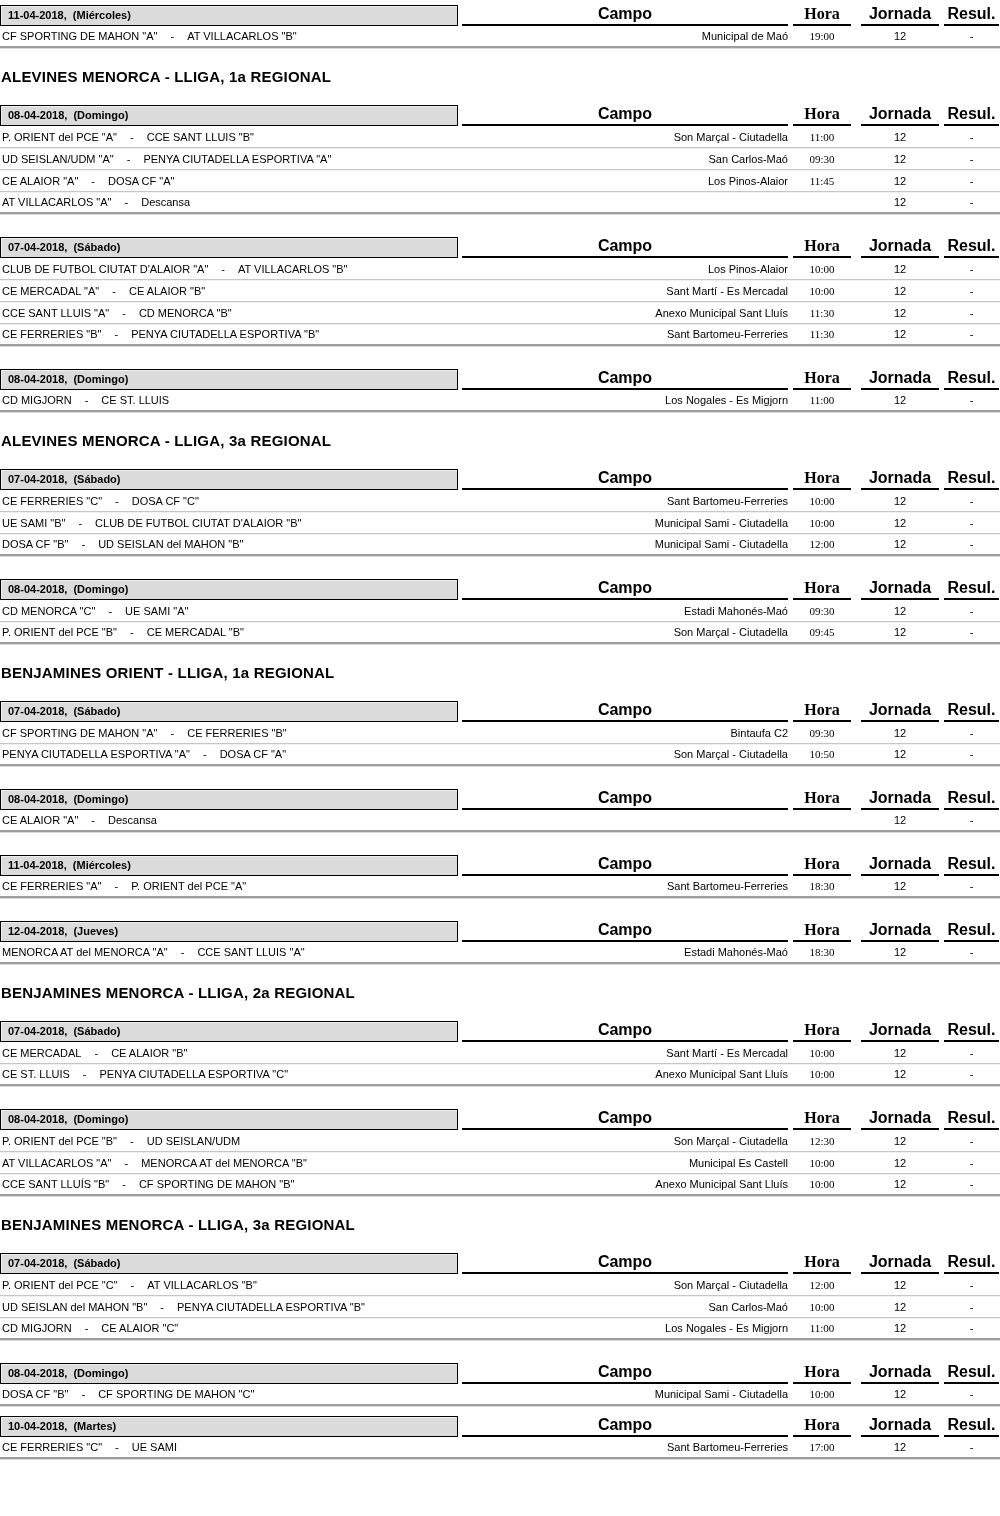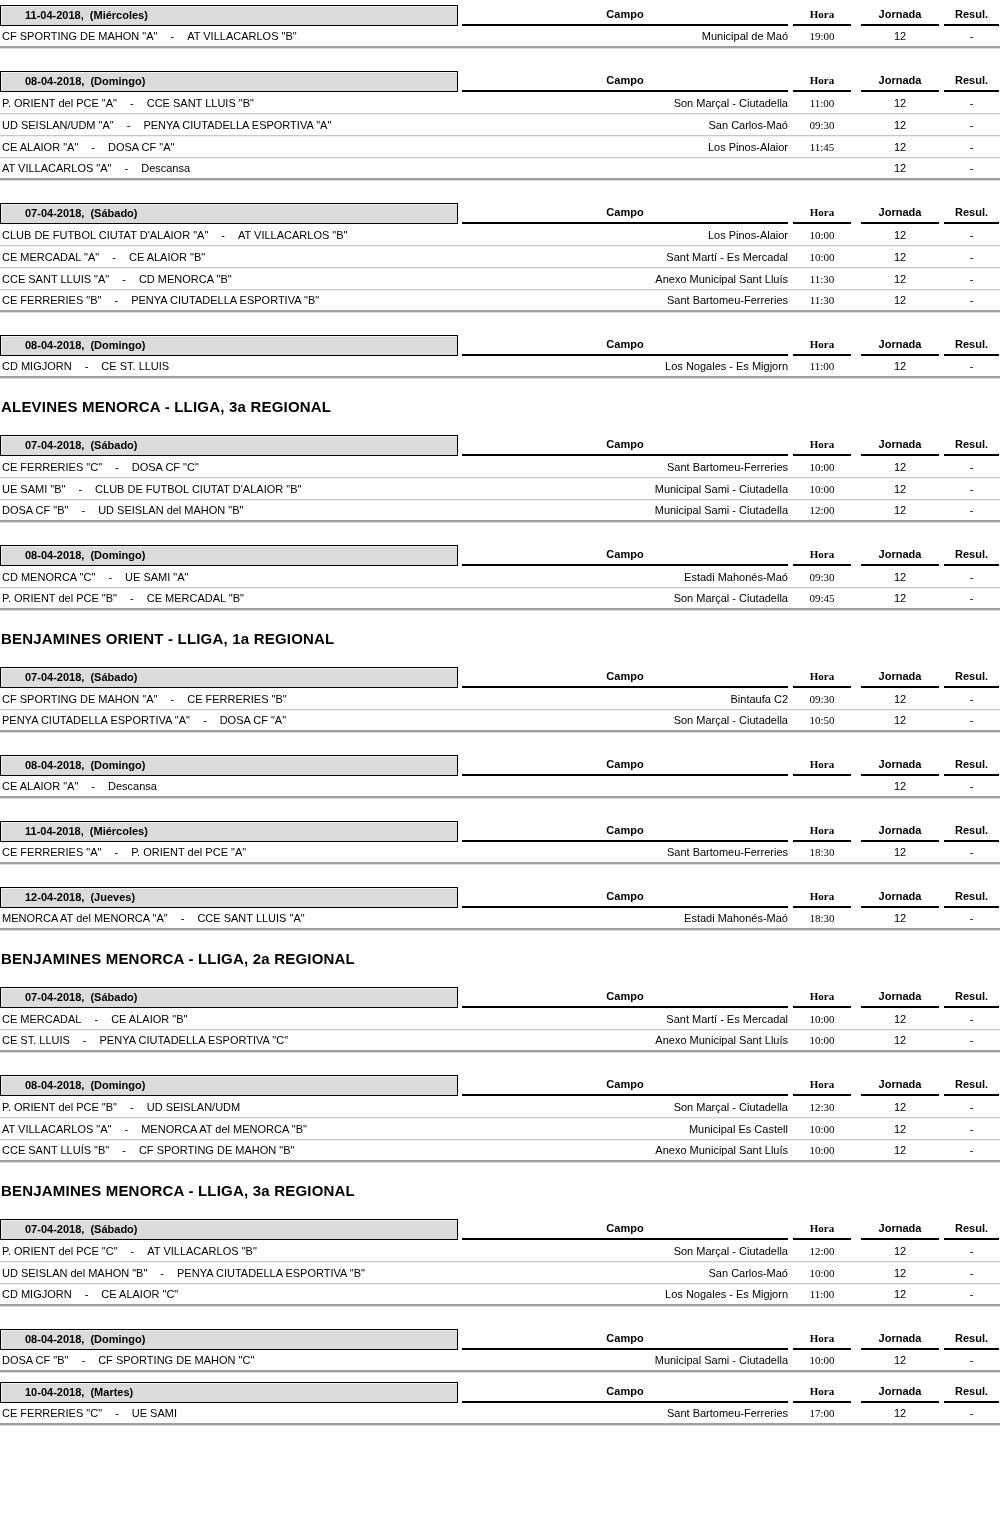--- a/index.html
+++ b/index.html
@@ -27,26 +27,26 @@
 
   .thead { display: flex; align-items: flex-end; height: 23px; }
   .date-box {
     width: 458px;
     height: 21px;
     border: 1px solid var(--border-black, #000);
     background: var(--box-bg, #dbdbdb);
     font-size: 11px;
     font-weight: bold;
     line-height: 19px;
-    padding-left: 24px;
+    padding-left: 7px;
     white-space: pre;
     box-shadow: 1px 1px 0 #efefef inset;
   }
   .head {
-    font-size: 11px;
+    font-size: 16px;
     font-weight: bold;
     text-align: center;
     border-bottom: 2px solid var(--border-black, #000);
     padding-bottom: 4px;
     line-height: 12px;
   }
   .campo   { width: 326px; margin-left: 4px; }
   .hora    { width: 58px;  margin-left: 5px; font-family: Liberation Serif, serif; }
   .jornada { width: 78px;  margin-left: 10px; }
   .resul   { width: 55px;  margin-left: 5px; }
@@ -84,20 +84,21 @@
         <div class="trow">
           <div class="match"><span>CF SPORTING DE MAHON "A"</span><span class="dash">-</span><span>AT VILLACARLOS "B"</span></div>
           <div class="campo">Municipal de Maó</div>
           <div class="hora">19:00</div>
           <div class="jornada">12</div>
           <div class="resul">-</div>
         </div>
       </div>
     </section>
     <section class="league">
+      <h2 class="section-title">ALEVINES MENORCA - LLIGA, 1a REGIONAL</h2>
       <div class="fixture-table">
         <div class="thead">
           <div class="date-box">08-04-2018,  (Domingo)</div>
           <div class="head campo">Campo</div>
           <div class="head hora">Hora</div>
           <div class="head jornada">Jornada</div>
           <div class="head resul">Resul.</div>
         </div>
         <div class="trow">
           <div class="match"><span>P. ORIENT del PCE "A"</span><span class="dash">-</span><span>CCE SANT LLUIS "B"</span></div>

